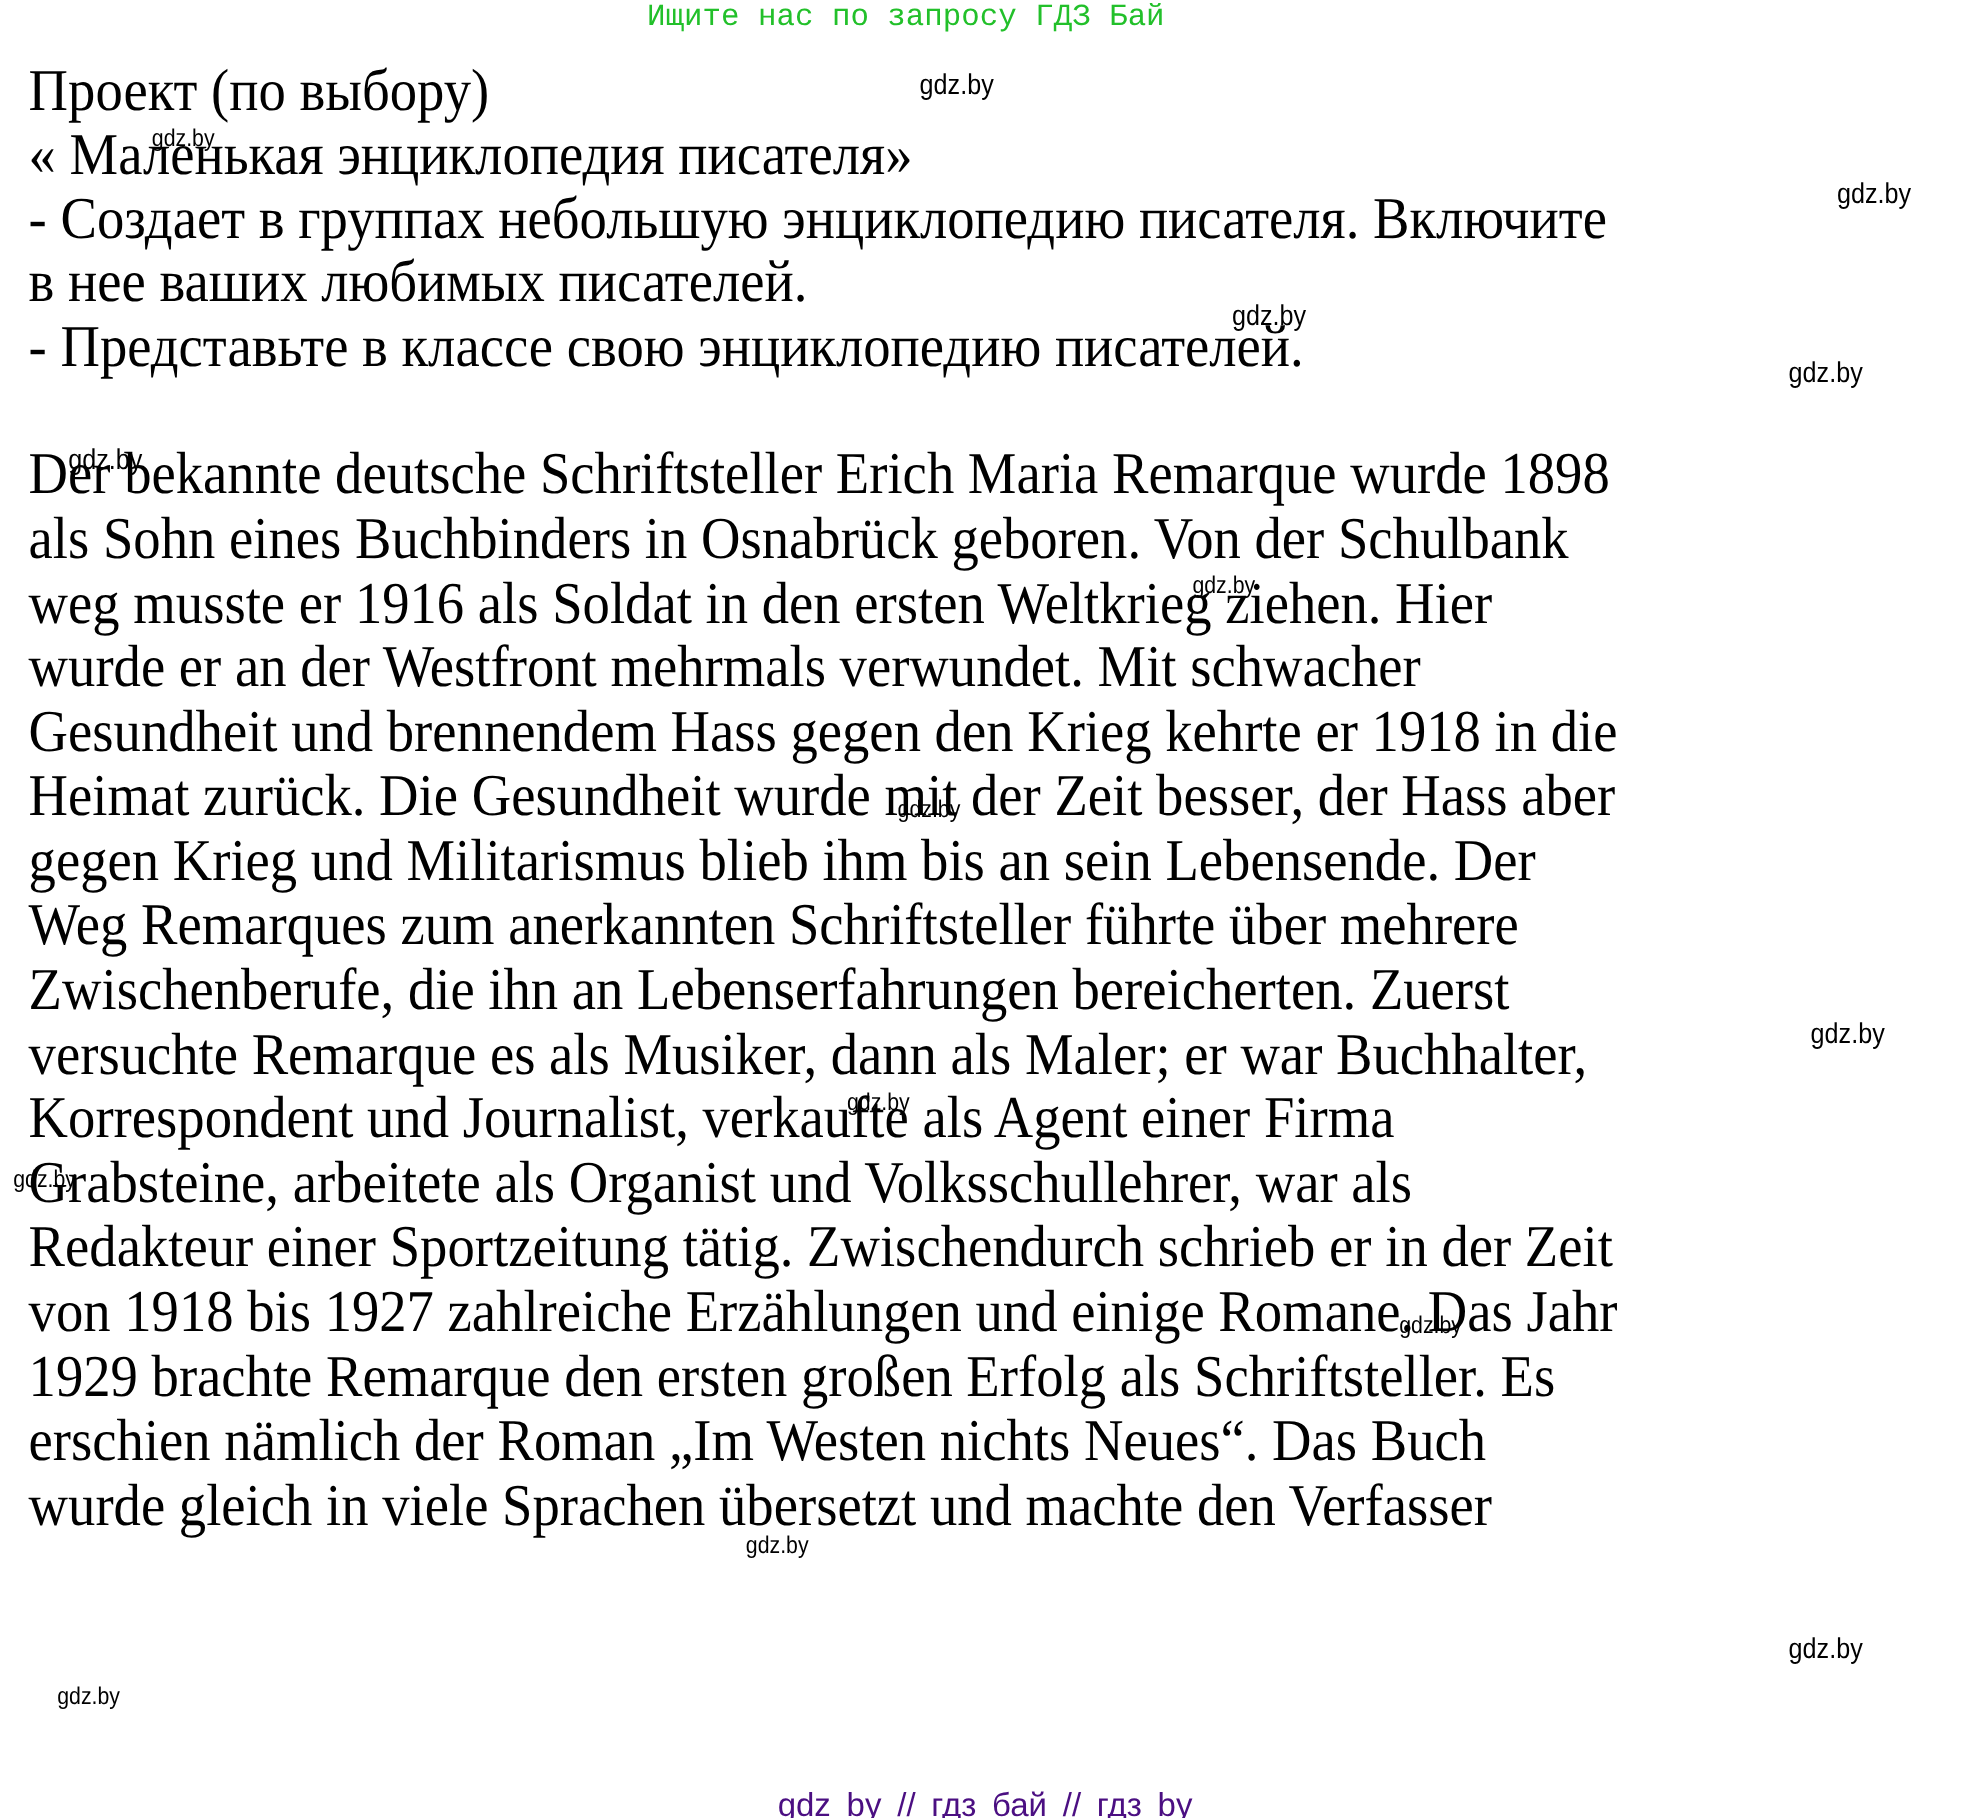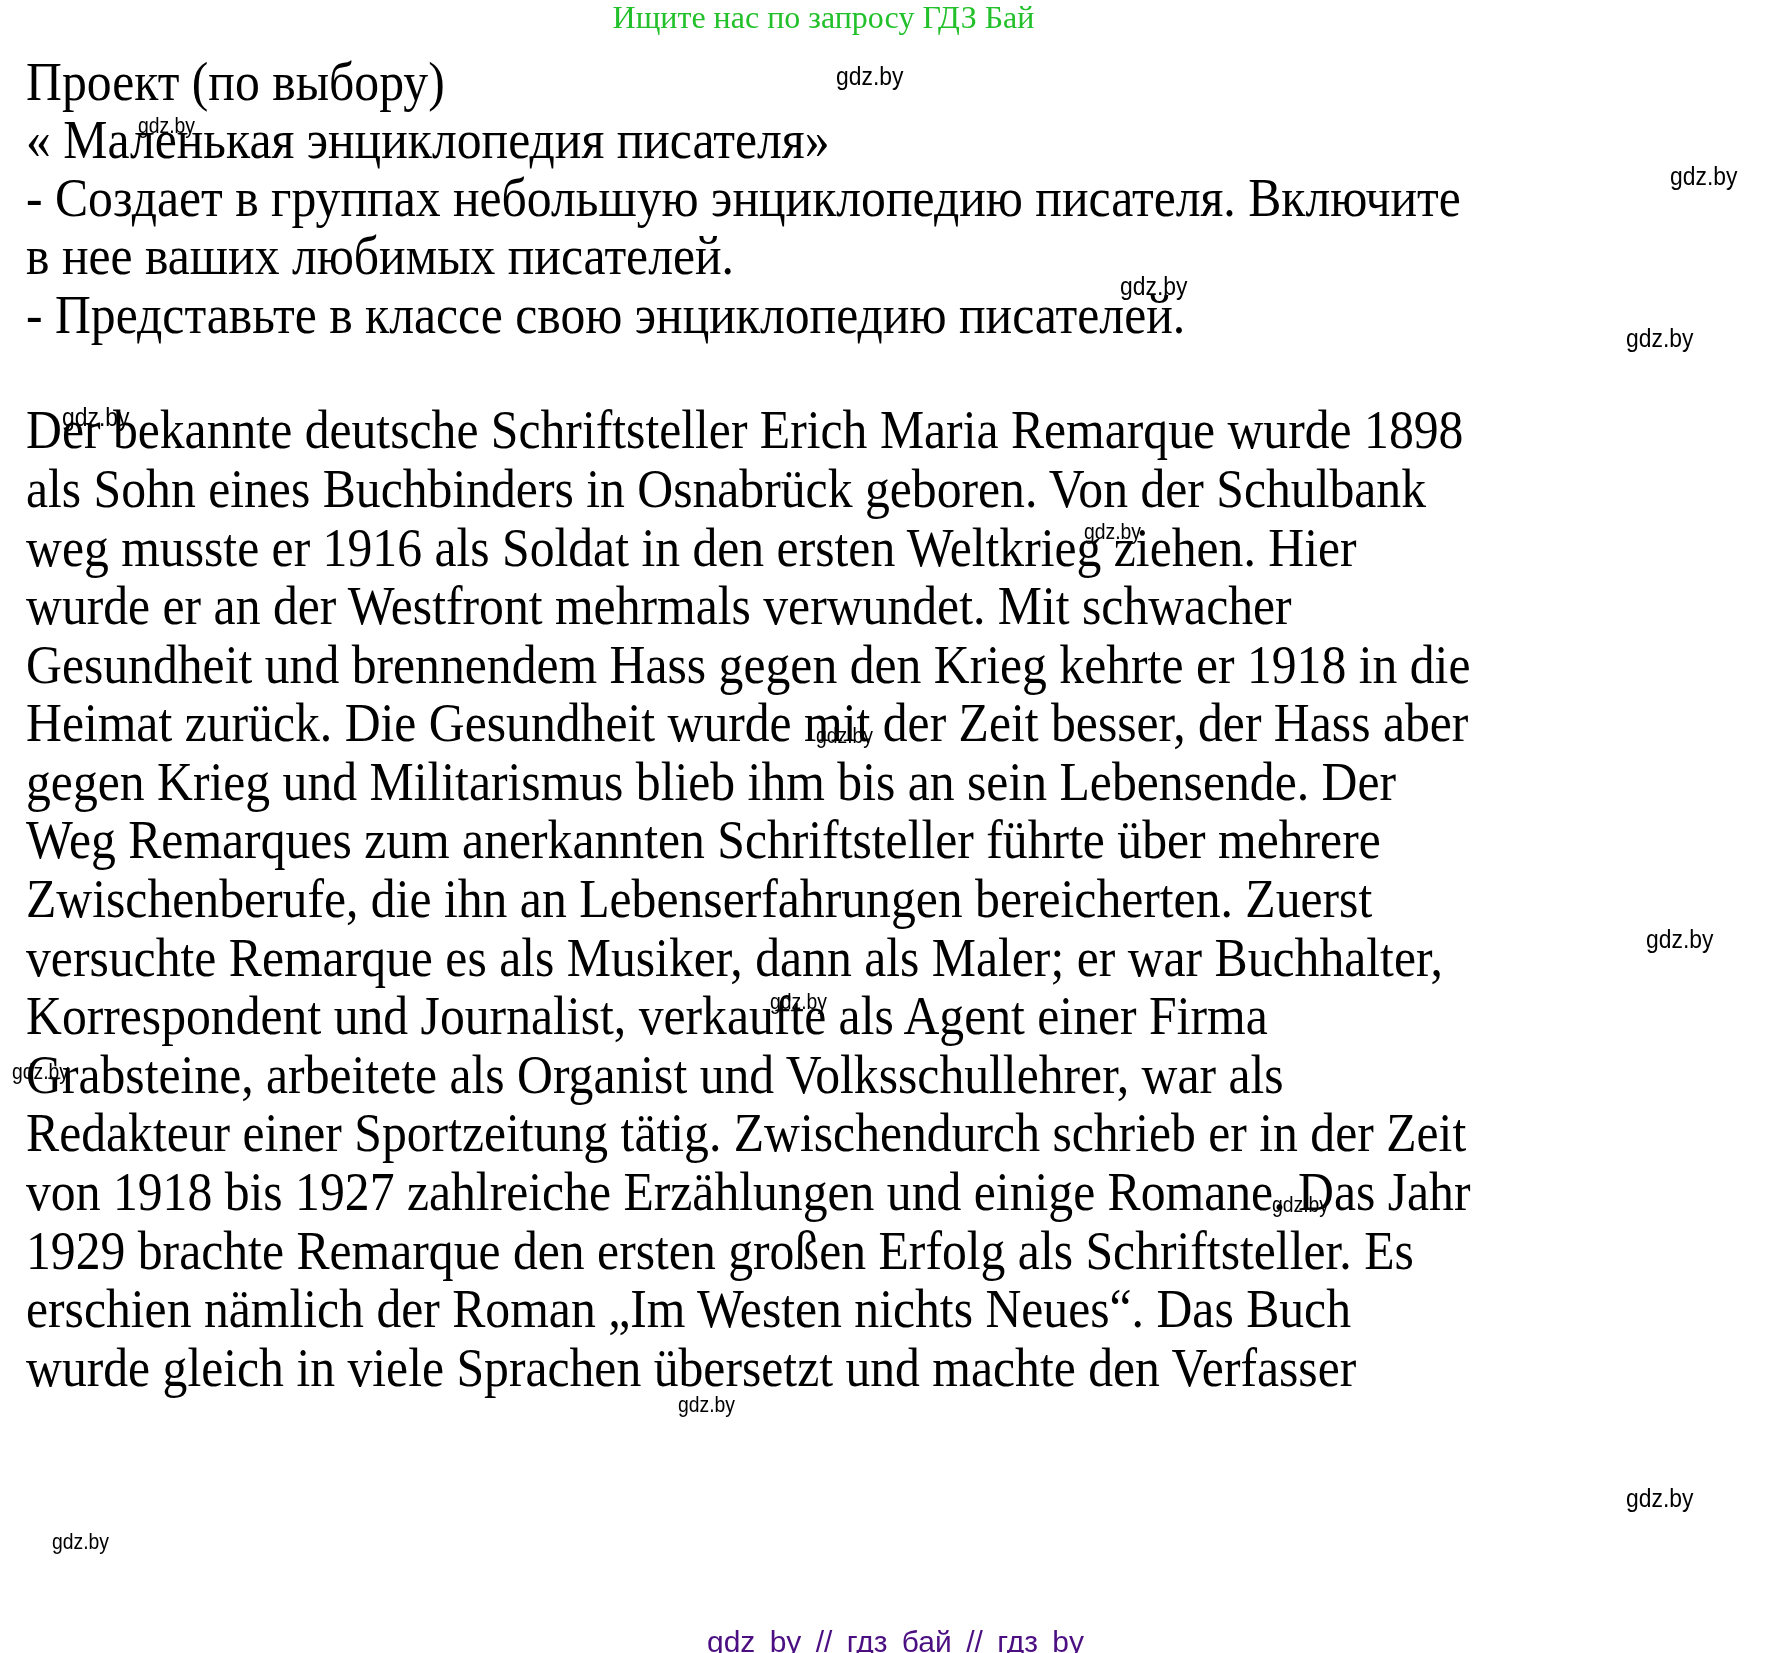--- a/index.html
+++ b/index.html
@@ -12,22 +12,22 @@
       height: 1653px;
       position: relative;
       overflow: hidden;
     }
     .header-banner {
       position: absolute;
       top: 0;
       left: 0;
       width: 1647px;
       text-align: center;
-      font-family: Liberation Serif, serif;
-      font-size: 32px;
+      font-family: Liberation Mono, monospace;
+      font-size: 28px;
       line-height: 34px;
       color: #22c02a;
     }
     .doc {
       position: absolute;
       left: 26px;
       top: 0;
       width: 1740px;
       font-family: "Liberation Serif", serif;
       color: #000000;

